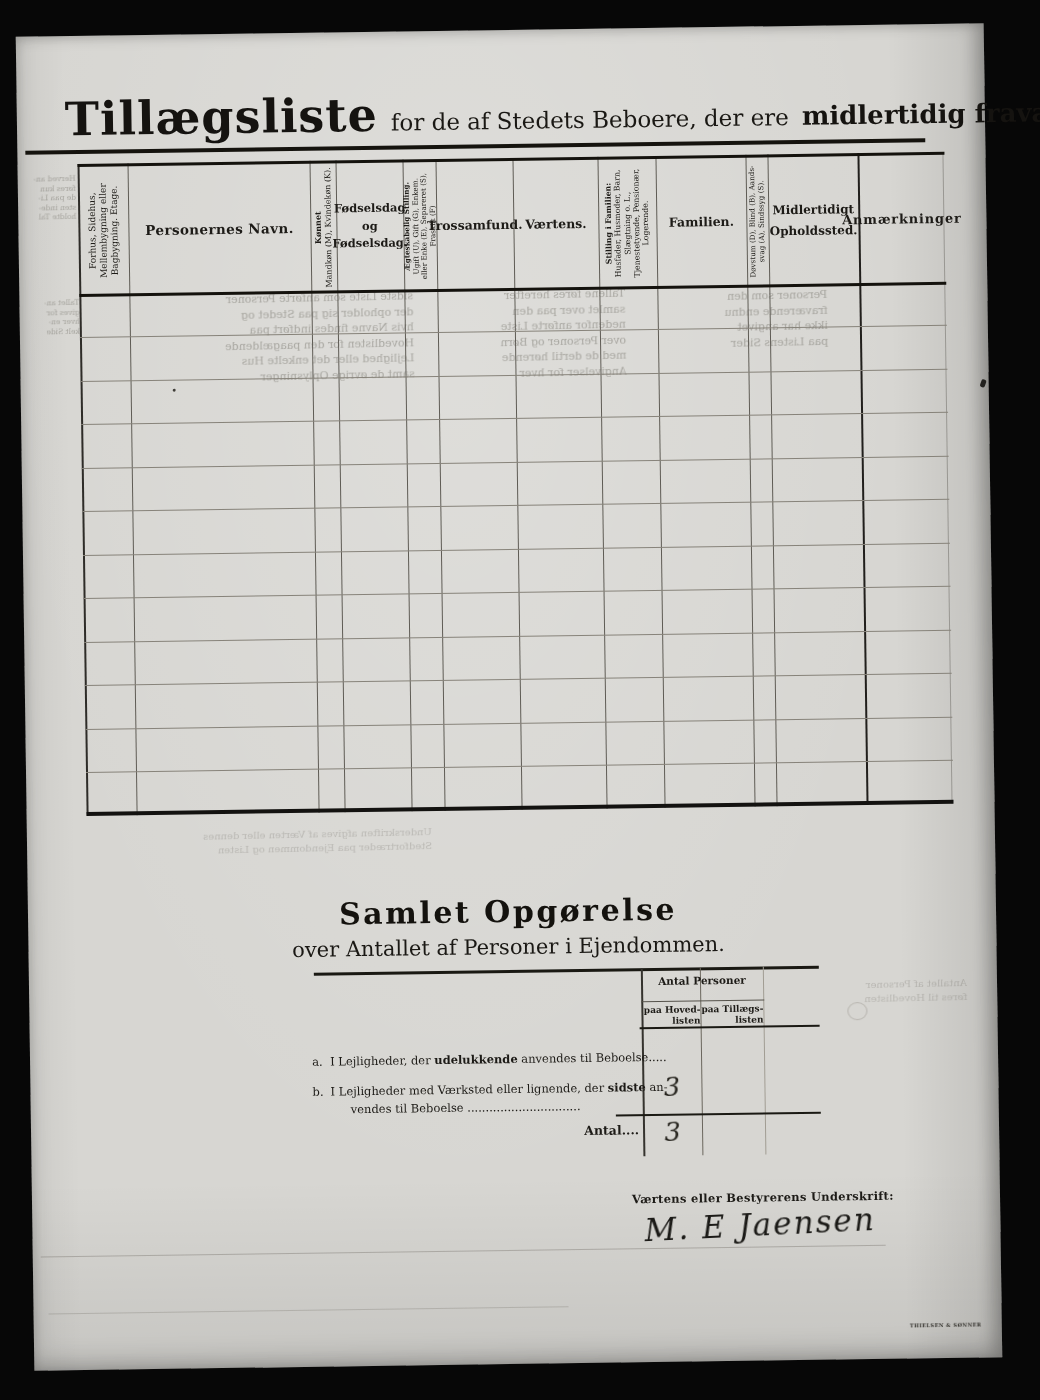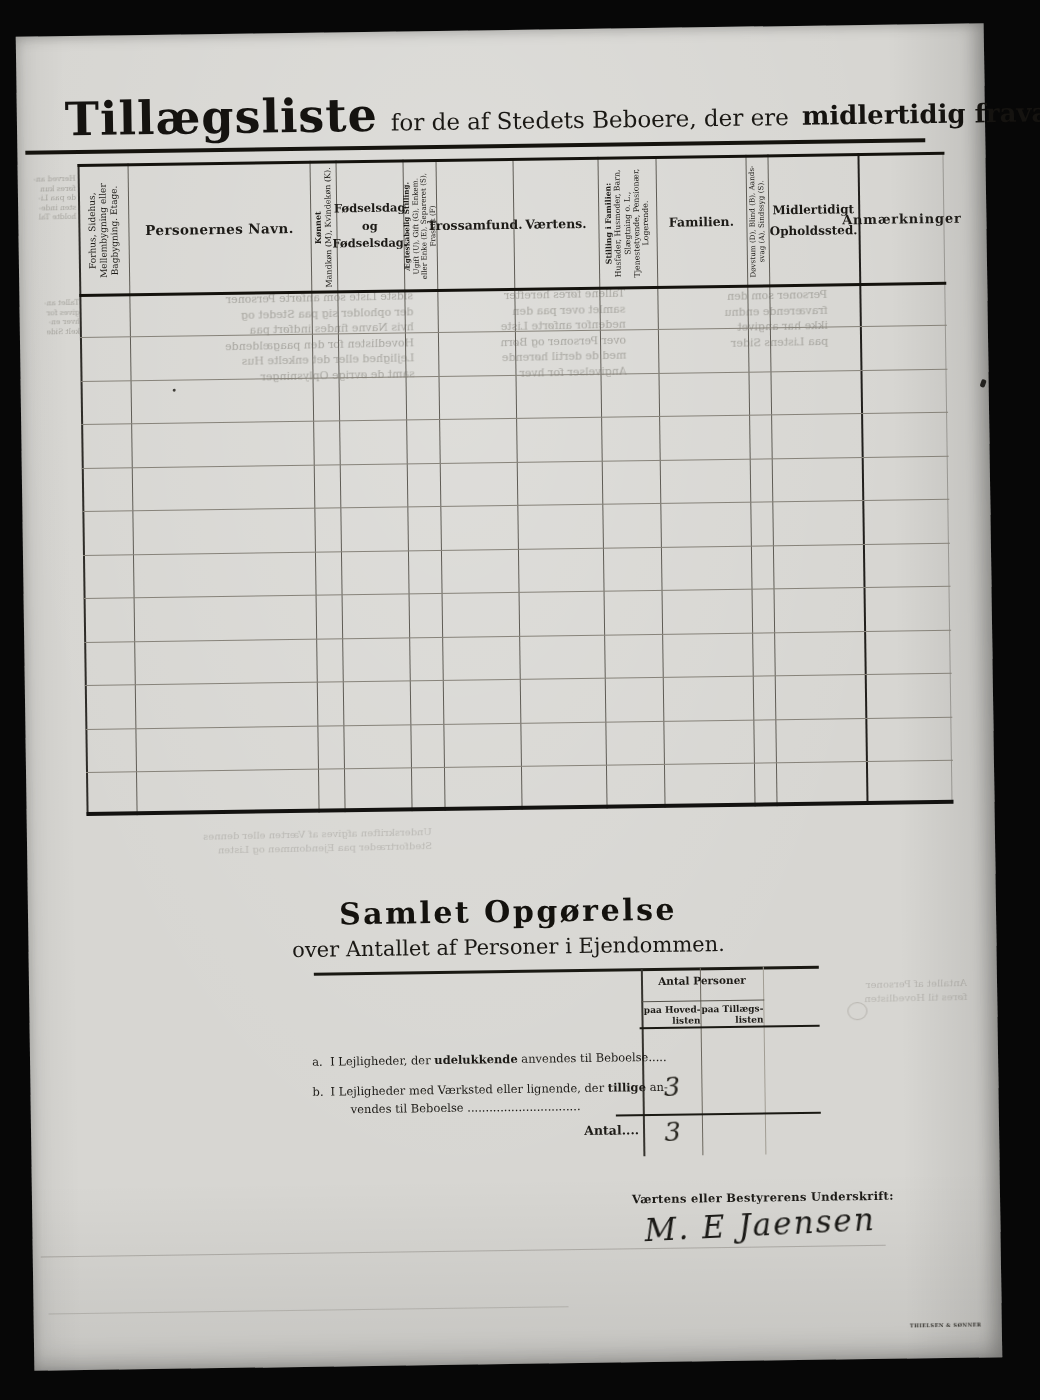--- a/index.html
+++ b/index.html
@@ -227,21 +227,21 @@
     </div>
     <div class="s-subhead" style="left:672px;width:62px;">
       <div>paa Tillægs-</div>
       <div>listen</div>
     </div>
 
     <div class="s-row" style="left:282px;top:1022px;">
       <span class="idx">a.</span><span>I Lejligheder, der </span><b>udelukkende</b><span> anvendes til Beboelse.....</span>
     </div>
     <div class="s-row" style="left:282px;top:1052px;">
-      <span class="idx">b.</span><span>I Lejligheder med Værksted eller lignende, der </span><b>tillige</b><span> an-</span>
+      <span class="idx">b.</span><span>I Lejligheder med Værksted eller lignende, der </span><b>sidste</b><span> an-</span>
     </div>
     <div class="s-row" style="left:320px;top:1070px;">
       <span>vendes til Beboelse ...............................</span>
     </div>
     <div class="s-total">Antal....</div>
     <div class="s-val" style="top:1044px;">3</div>
     <div class="s-val" style="top:1089px;">3</div>
 
     <div class="sig-label">Værtens eller Bestyrerens Underskrift:</div>
     <div class="sig-name">M. E Jaensen</div>

